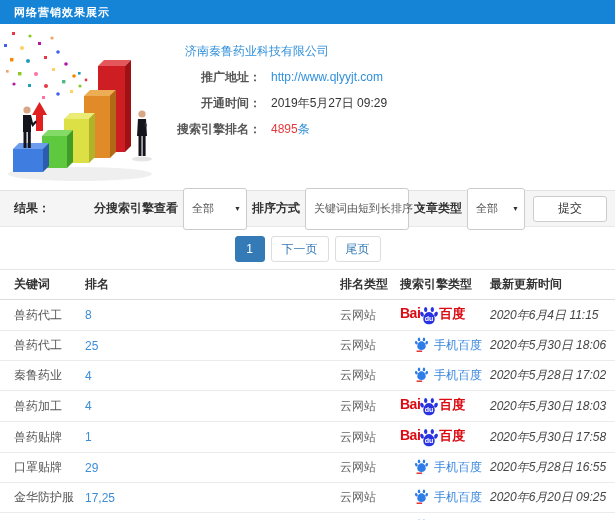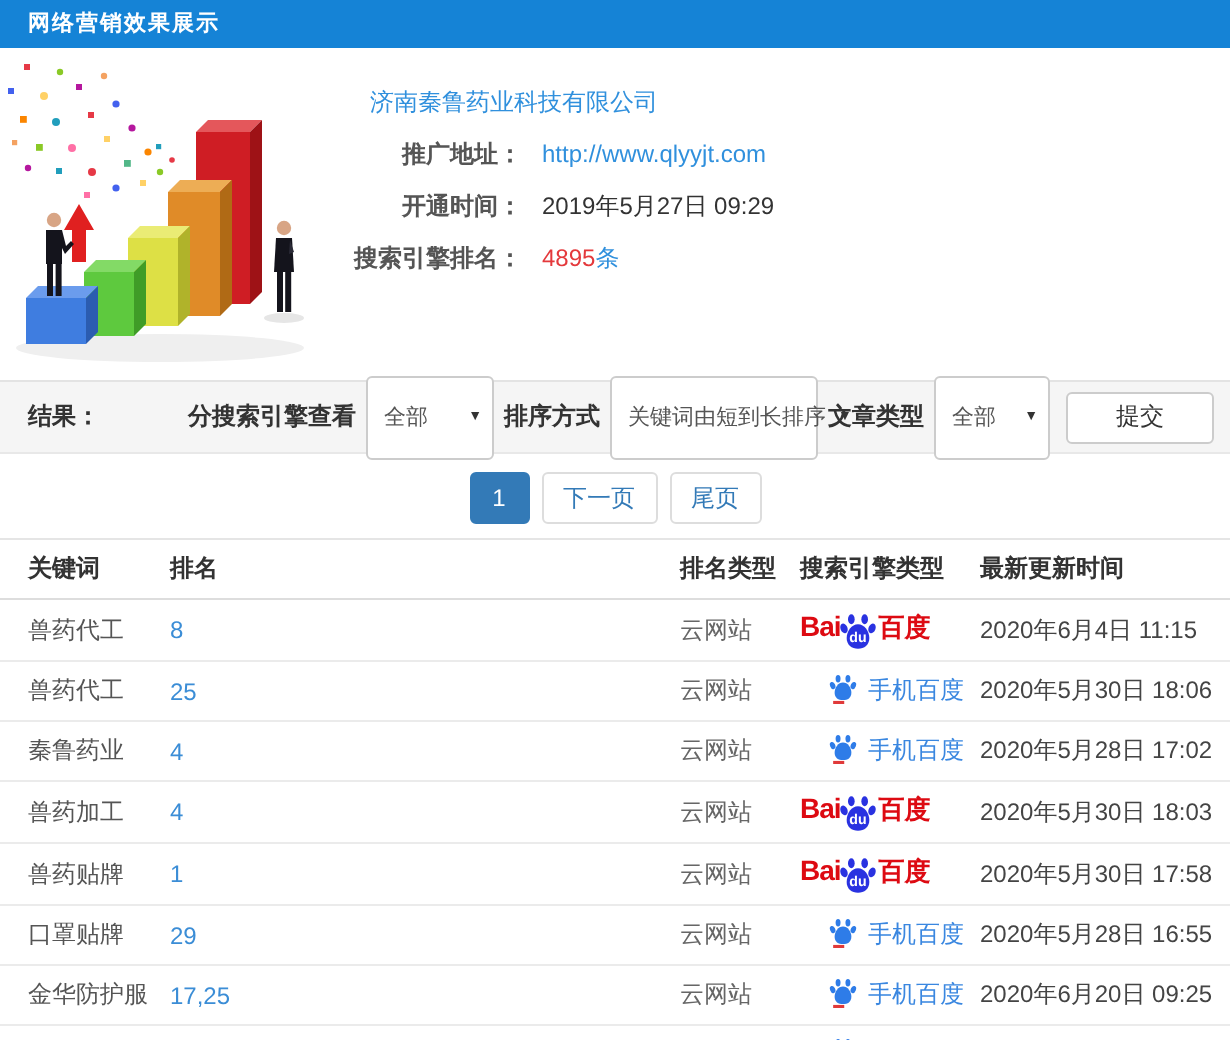--- a/index.html
+++ b/index.html
@@ -47,21 +47,21 @@
   table { width: 615px; border-collapse: collapse; table-layout: fixed; margin-top: 2px; }
   col.c1 { width: 85px; } col.c2 { width: 255px; } col.c3 { width: 60px; }
   col.c4 { width: 90px; } col.c5 { width: 125px; }
   thead td { font-size: 12px; font-weight: bold; color: #333; padding: 6px 0;
     border-top: 1px solid #e5e5e5; border-bottom: 1px solid #ddd; }
   tbody td { font-size: 12px; padding: 5px 0; height: 27px; border-bottom: 1px solid #ebebeb; vertical-align: middle; }
   td.first { padding-left: 14px; }
   .kw { color: #555; }
   .rank { color: #3b8dd6; cursor: pointer; }
   .rtype { color: #666; }
-  .time { color: #444; }
+  .time { color: #444; font-style: italic; }
 
   
   .baidu-pc { display: inline-flex; }
   .baidu-pc .bai { color: #dd0a12; font-weight: bold; font-size: 14px; letter-spacing: -0.5px; }
   .baidu-pc .cn { color: #dd0a12; font-weight: bold; font-size: 13px; margin-left: 1px; }
   .paw-wrap { position: relative; width: 20px; height: 20px; display: inline-block; margin: 0 -1px; }
   .baidu-mb { display: inline-flex; align-items: center; margin-left: 14px; }
   .baidu-mb .mb-label { color: #3a87e0; font-size: 12px; margin-left: 5px; }
 </style>
 </head>

